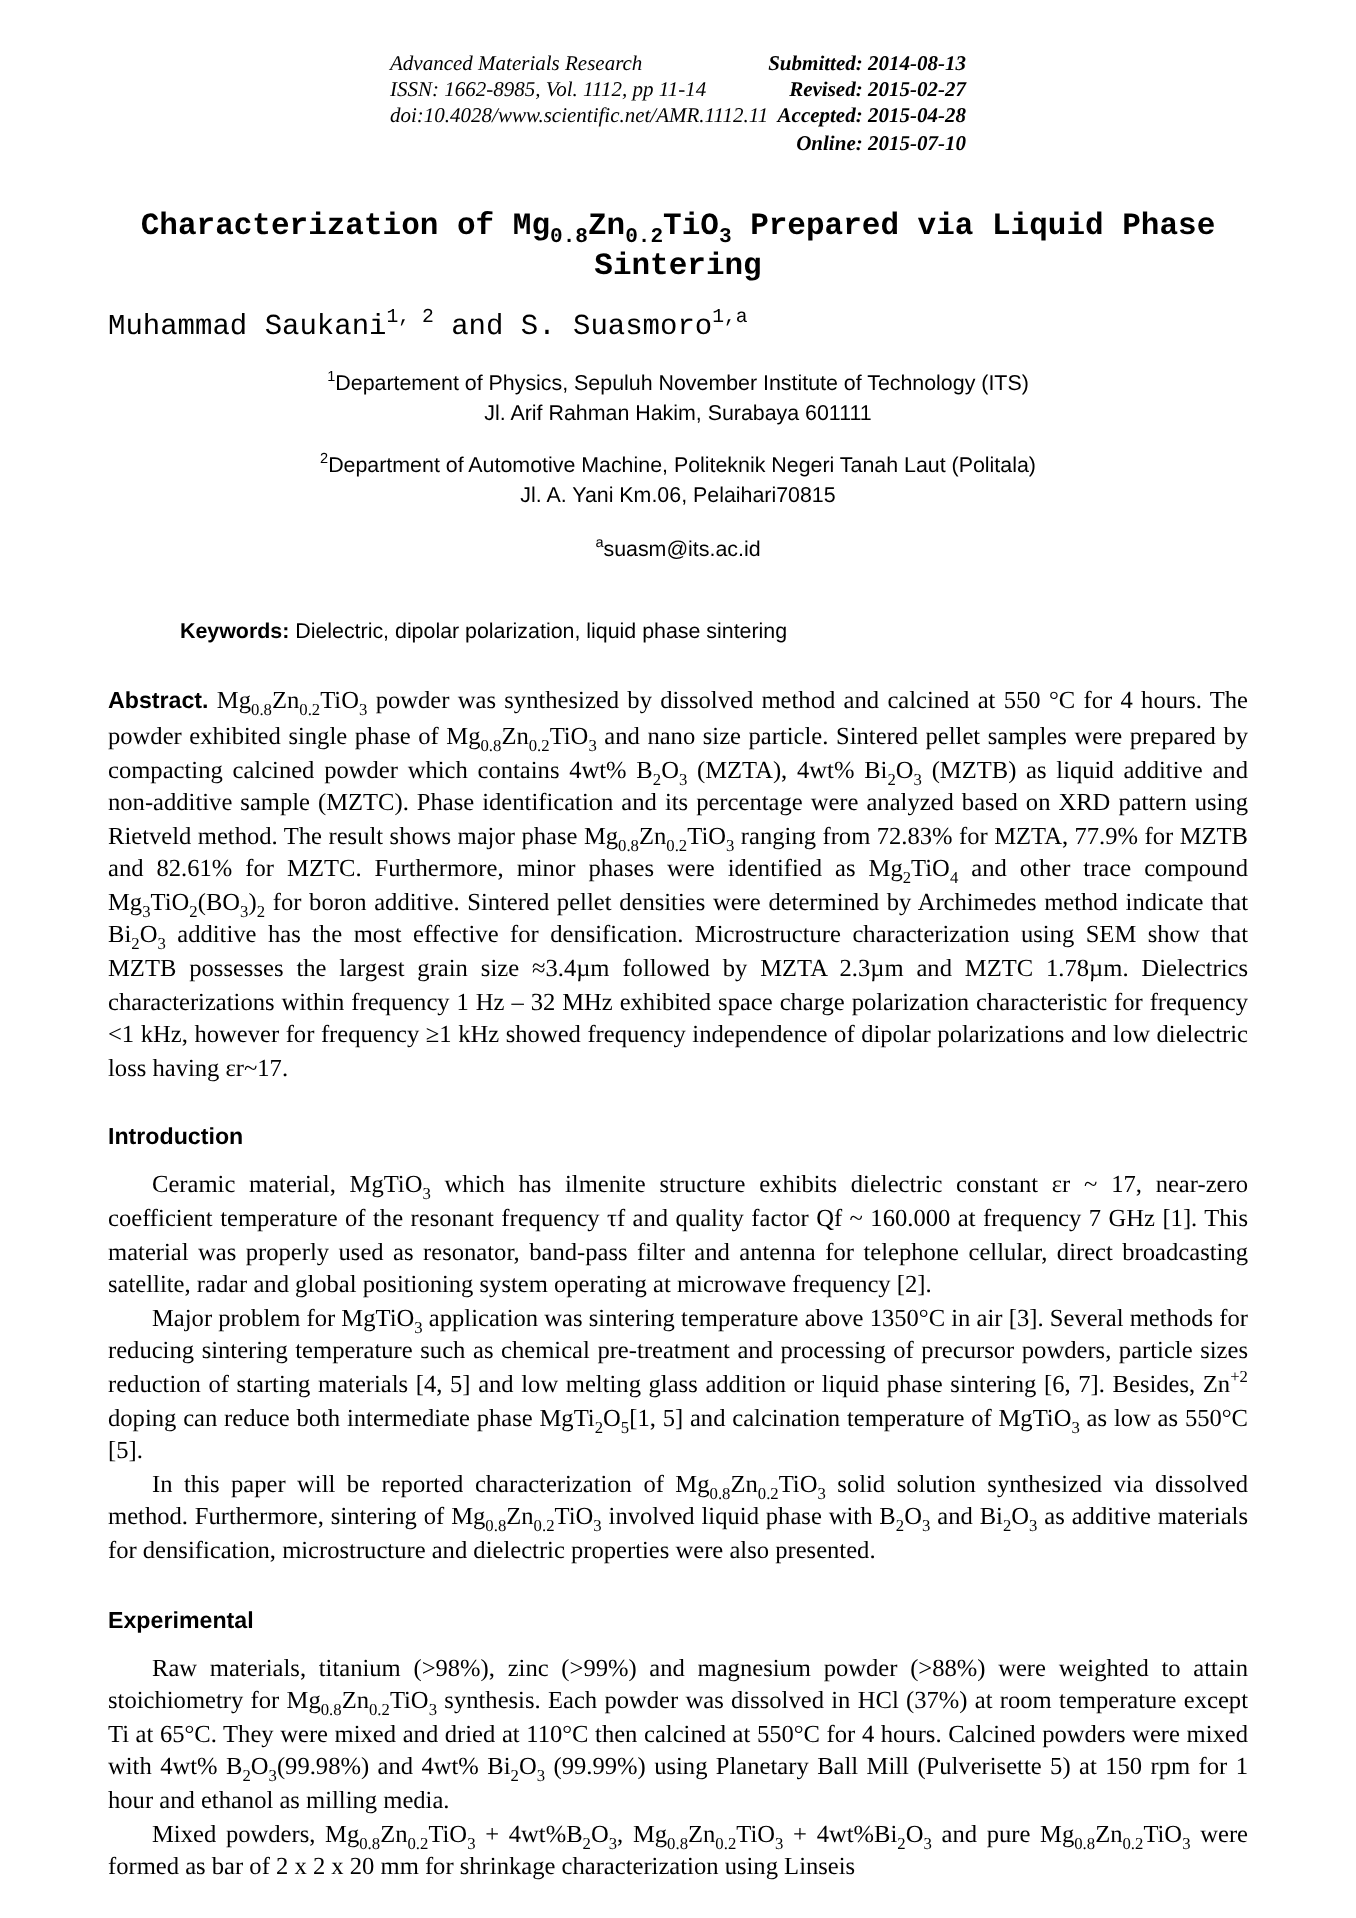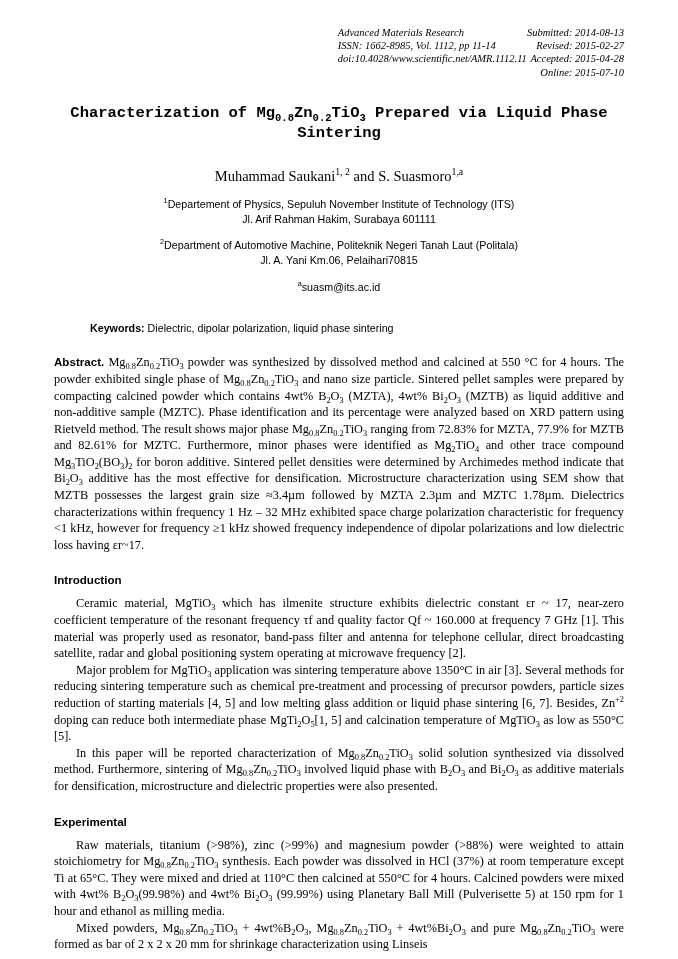--- a/index.html
+++ b/index.html
@@ -17,42 +17,41 @@
   .page {
     position: relative;
     width: 678px;
     height: 959px;
     box-sizing: border-box;
     padding: 26px 54px 0 54px;
   }
   
   .header {
     display: flex;
-    justify-content: flex-end;
+    justify-content: center;
     font-style: italic;
     font-size: 10.5px;
     line-height: 13.2px;
   }
   .header .left { text-align: left; }
-  .header .right { text-align: right; }
+  .header .right { text-align: right; font-weight: bold; }
   .header .copyright { font-style: italic; }
 
   
   .title {
     margin-top: 24px;
     text-align: center;
     font-family: Liberation Mono, monospace;
     font-weight: bold;
     font-size: 15.5px;
     line-height: 20px;
   }
   .authors {
-    margin-top: 24px;
-    text-align: center;
-    font-family: Liberation Serif, serif;
+    margin-top: 12px;
+    font-family: Liberation Mono, monospace;
     font-size: 14.5px;
     line-height: 19px;
   }
   .affil {
     margin-top: 11px;
     text-align: center;
     font-family: "Liberation Sans", sans-serif;
     font-size: 10.7px;
     line-height: 15.5px;
   }

